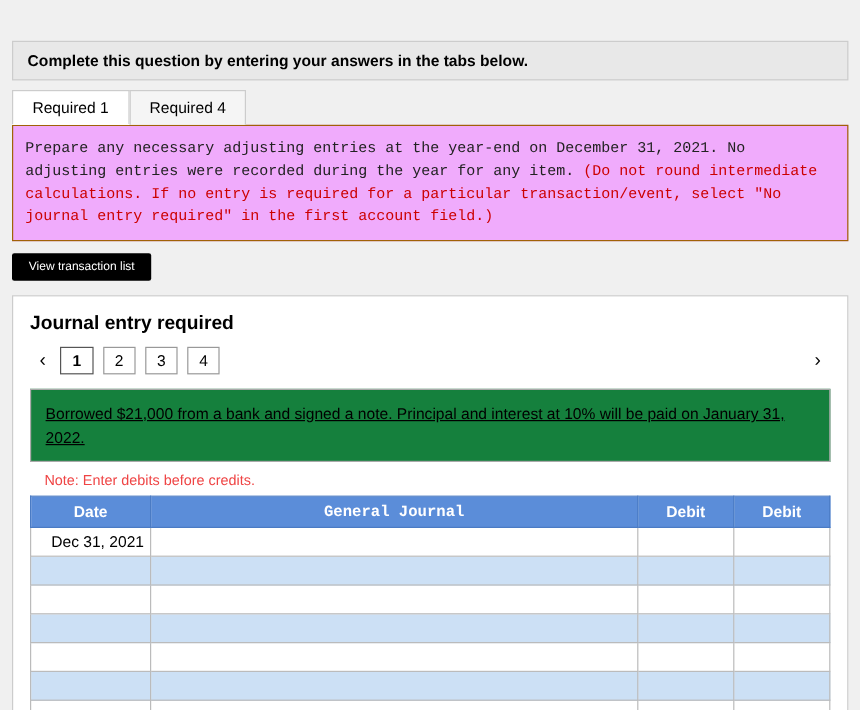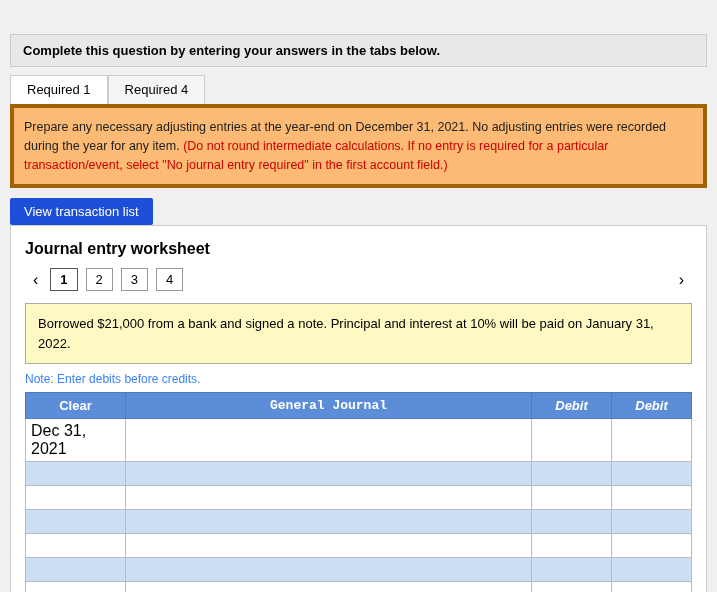--- a/index.html
+++ b/index.html
@@ -43,45 +43,46 @@
     }
 
     .tab-item.active {
       background: #fff;
       border-bottom: 1px solid #fff;
       font-weight: normal;
       z-index: 1;
     }
 
     .tab-content-area {
-      background: #fdba74;
-      border: 4px solid #a16207;
+      background: #f0abfc;
+      border: 1px solid #a16207;
       padding: 10px;
       margin-bottom: 10px;
+      font-family: Liberation Mono, monospace;
     }
 
     .instruction-text {
       font-size: 12.5px;
       color: #222;
       line-height: 1.5;
     }
 
     .instruction-text .red-text {
       color: #cc0000;
     }
 
     .btn-view-transaction {
       display: inline-block;
-      background: #1d4ed8;
+      background: #000000;
       color: #fff;
       padding: 6px 14px;
       border: none;
       cursor: pointer;
-      font-size: 13px;
-      margin-bottom: 0;
+      font-size: 10px;
+      margin-bottom: 12px;
       border-radius: 2px;
     }
 
     .worksheet-container {
       background: #fff;
       border: 1px solid #ccc;
       padding: 14px;
       margin-bottom: 14px;
     }
 
@@ -119,27 +120,29 @@
       border: 1px solid #555;
       font-weight: bold;
     }
 
     .scenario-box {
       border: 1px solid #aaa;
       padding: 10px 12px;
       font-size: 13px;
       line-height: 1.5;
       margin-bottom: 8px;
-      background: #fef9c3;
+      background: #15803d;
+      text-decoration: underline;
     }
 
     .note-text {
-      color: #3b82f6;
+      color: #ef4444;
       font-size: 12px;
       margin-bottom: 6px;
+      margin-left: 12px;
     }
 
     .journal-table {
       width: 100%;
       border-collapse: collapse;
       margin-bottom: 10px;
     }
 
     .journal-table th {
       background: #5b8dd9;
@@ -155,21 +158,20 @@
     }
 
     .journal-table th.general-col {
       width: auto;
       font-family: Liberation Mono, monospace;
     }
 
     .journal-table th.debit-col,
     .journal-table th.credit-col {
       width: 80px;
-      font-style: italic;
     }
 
     .journal-table td {
       border: 1px solid #bbb;
       padding: 3px 5px;
       height: 24px;
     }
 
     .journal-table td input {
       width: 100%;
@@ -231,21 +233,21 @@
       <span>Prepare any necessary adjusting entries at the year-end on December 31, 2021. No adjusting entries were recorded during the year for any item.</span>
       <span class="red-text">(Do not round intermediate calculations. If no entry is required for a particular transaction/event, select "No journal entry required" in the first account field.)</span>
     </p>
   </div>
 
   
   <button class="btn-view-transaction">View transaction list</button>
 
   
   <div class="worksheet-container">
-    <div class="worksheet-title">Journal entry worksheet</div>
+    <div class="worksheet-title">Journal entry required</div>
 
     <div class="pagination-row">
       <span class="page-arrow">‹</span>
       <span class="page-num active">1</span>
       <span class="page-num">2</span>
       <span class="page-num">3</span>
       <span class="page-num">4</span>
       <span style="flex:1"></span>
       <span class="page-arrow">›</span>
     </div>
@@ -253,36 +255,36 @@
     <div class="scenario-box">
       <span>Borrowed $21,000 from a bank and signed a note. Principal and interest at 10% will be paid on January 31, 2022.</span>
     </div>
 
     <div class="note-text">Note: Enter debits before credits.</div>
 
     <table class="journal-table">
       <thead>
         <tr>
           <th class="date-col">
-            <span>Clear</span>
+            <span>Date</span>
           </th>
           <th class="general-col">
             <span>General Journal</span>
           </th>
           <th class="debit-col">
             <span>Debit</span>
           </th>
           <th class="credit-col">
             <span>Debit</span>
           </th>
         </tr>
       </thead>
       <tbody id="journal-tbody">
       <tr>
-            <td style="font-size: 16px; padding-left: 5px;">Dec 31, 2021</td>
+            <td style="font-size: 13px; padding-left: 5px; text-align: right;">Dec 31, 2021</td>
             <td><input type="text" style=""></td>
             <td><input type="text" style=""></td>
             <td><input type="text" style=""></td>
           </tr>
           <tr class="row-highlight">
             <td style="font-size: 12px; padding-left: 5px;"></td>
             <td style="background: rgb(204, 224, 245);"><input type="text" style=""></td>
             <td style="background: rgb(204, 224, 245);"><input type="text" style=""></td>
             <td style="background: rgb(204, 224, 245);"><input type="text" style=""></td>
           </tr>

